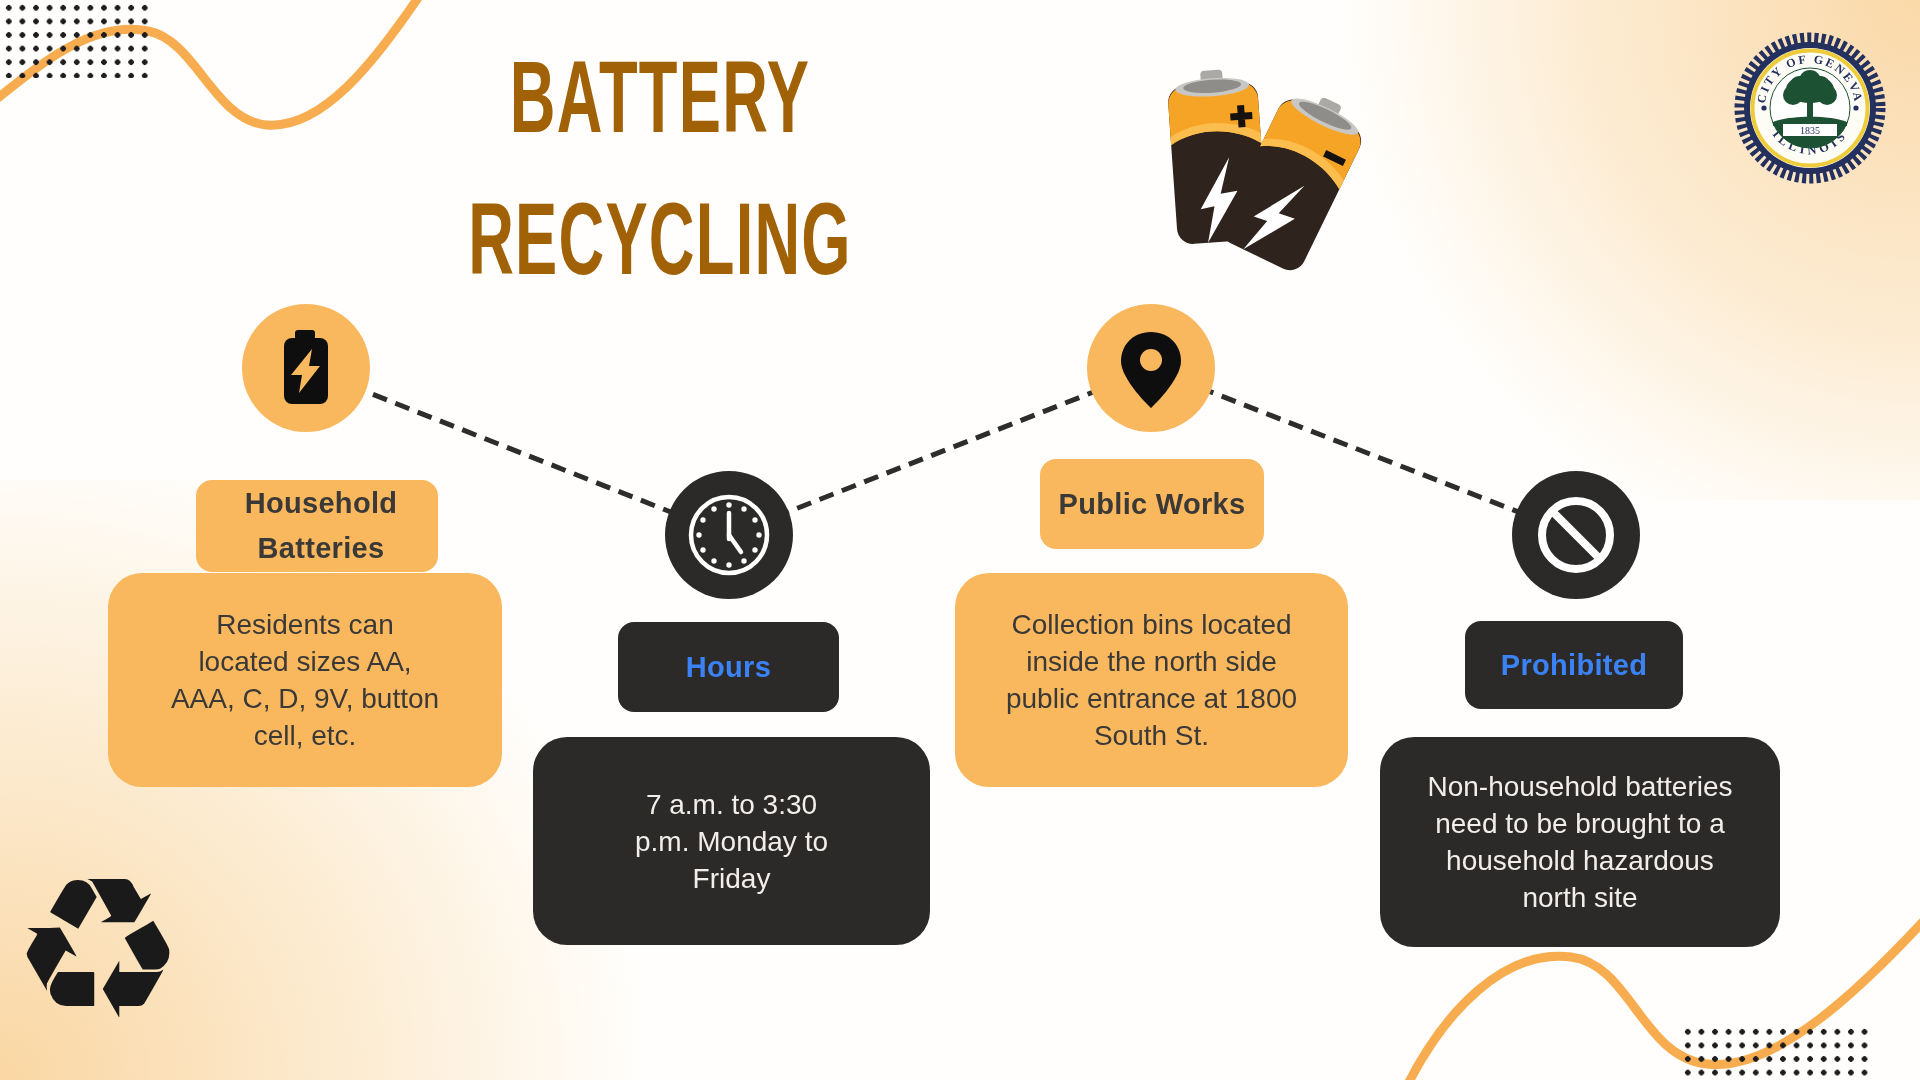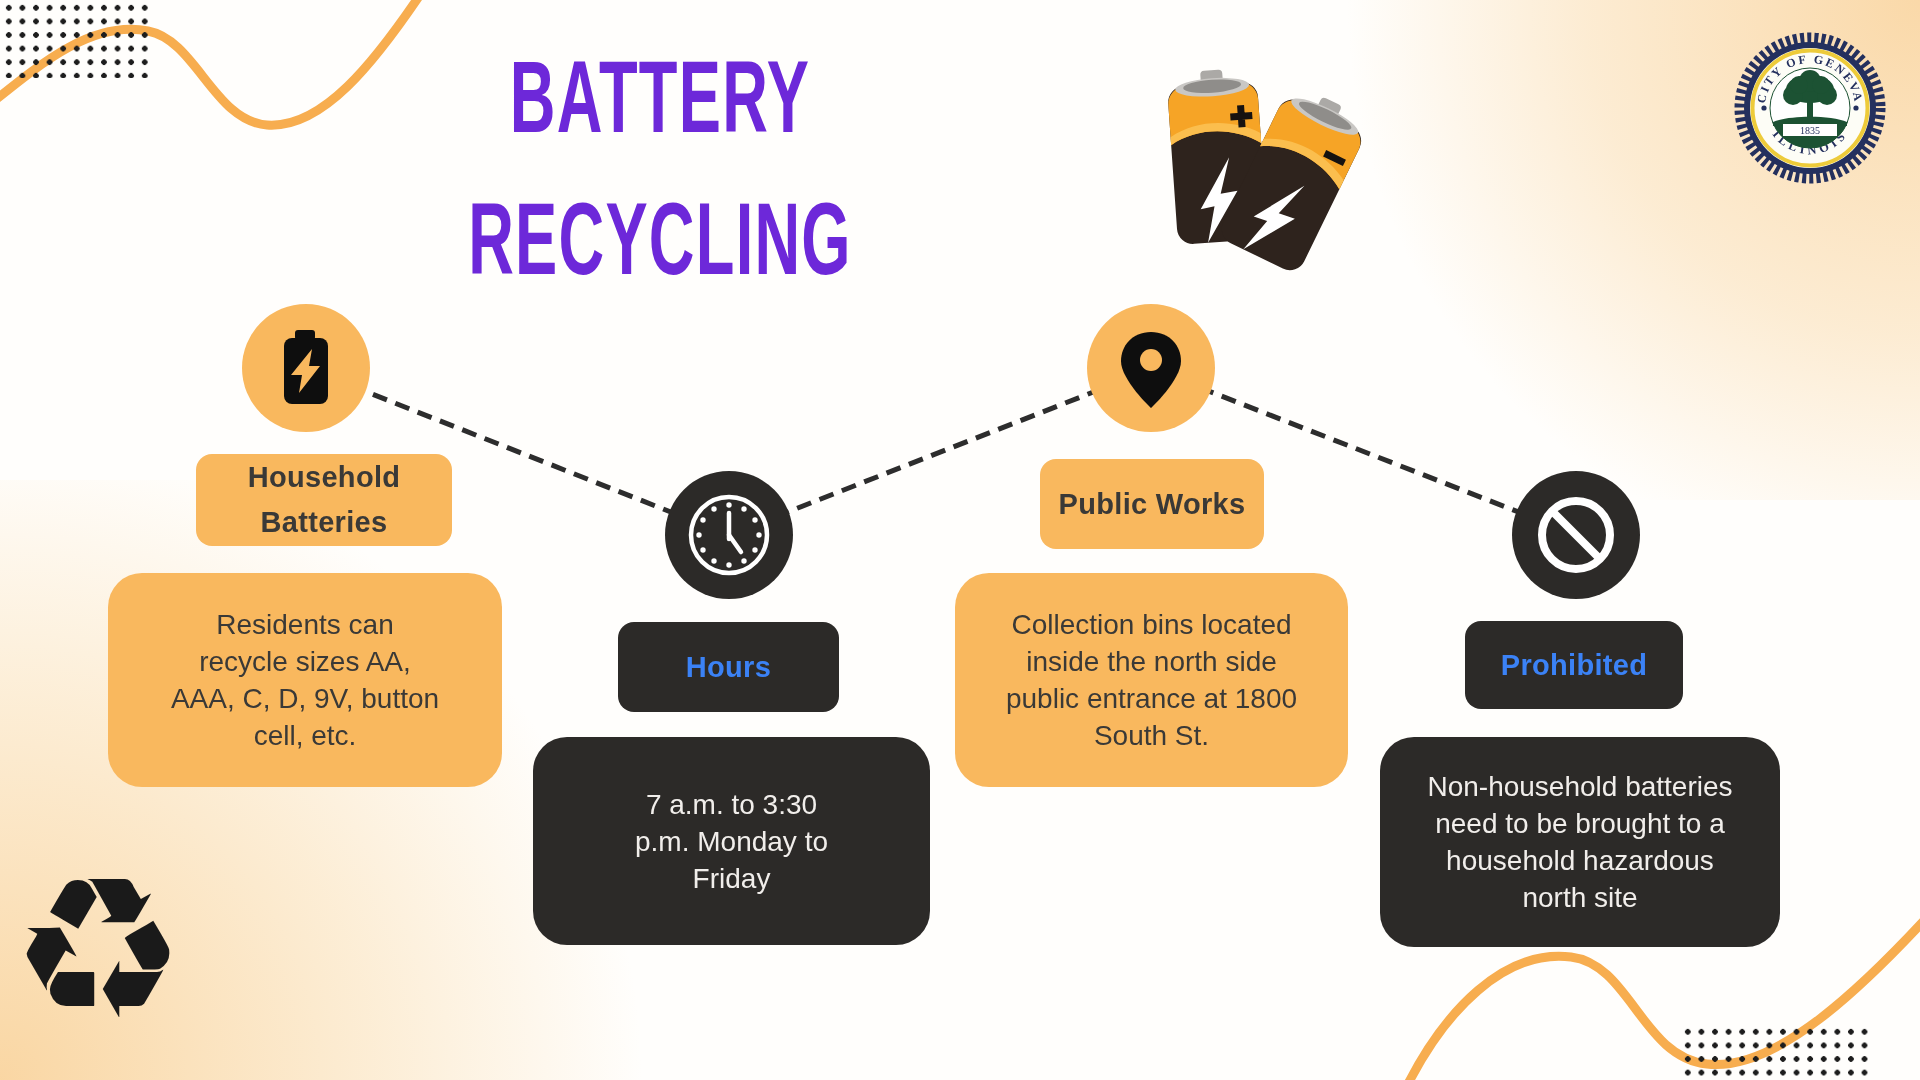--- a/index.html
+++ b/index.html
@@ -23,21 +23,21 @@
   .dots{
     position:absolute; z-index:1;
     background-image:radial-gradient(circle, #1d1d1d 2.5px, rgba(0,0,0,0) 3px);
     background-size:13.6px 13.6px;
   }
   .dots-tl{left:2px; top:1px; width:149px; height:77px;}
   .dots-br{left:1681px; top:1025px; width:187px; height:52px;}
   
   .title{
     position:absolute; left:260px; top:26px; width:800px; z-index:2;
-    text-align:center; color:#6d28d9; font-weight:bold;
+    text-align:center; color:#a16207; font-weight:bold;
     font-size:102px; line-height:142px; letter-spacing:2px;
   }
   .title-line{transform:scaleX(0.62); transform-origin:50% 50%; white-space:nowrap;}
   
   .batteries{position:absolute; left:1146px; top:46px; z-index:2;}
   .seal{position:absolute; left:1731px; top:29px; z-index:2;}
   
   .recycle{
     position:absolute; left:10px; top:846px; z-index:2;
     font-family:"DejaVu Sans", sans-serif;
@@ -147,24 +147,24 @@
 
   <div class="recycle">♻</div>
 
   <div class="icon-circle orange" style="left:242px; top:304px;">
     <svg width="78" height="88" viewBox="0 0 78 88">
       <rect x="17" y="14" width="44" height="66" rx="8" fill="#0E0E0E"></rect>
       <rect x="28" y="6" width="20" height="10" rx="3" fill="#0E0E0E"></rect>
       <polygon points="45,25 24,51 35,51 32,69 53,42 42,42" fill="#F9B85E"></polygon>
     </svg>
   </div>
-  <div class="pill orange" style="left:196px; top:454px; width:256px; height:92px;">Household
+  <div class="pill orange" style="left:196px; top:480px; width:234px; height:92px;padding-left:8px;">Household
 Batteries</div>
   <div class="bigbox orange" style="left:108px; top:573px; width:394px; height:214px;">Residents can
-recycle sizes AA,
+located sizes AA,
 AAA, C, D, 9V, button
 cell, etc.</div>
 
   <div class="icon-circle dark" style="left:665px; top:471px;">
     <svg width="96" height="96" viewBox="-48 -48 96 96">
       <circle r="38" fill="none" stroke="#FFFFFF" stroke-width="4.5"></circle>
       <g fill="#FFFFFF">
         <circle cx="0" cy="-30" r="2.7"></circle>
           <circle cx="15" cy="-26" r="2.7"></circle>
         <circle cx="26" cy="-15" r="2.7"></circle>

